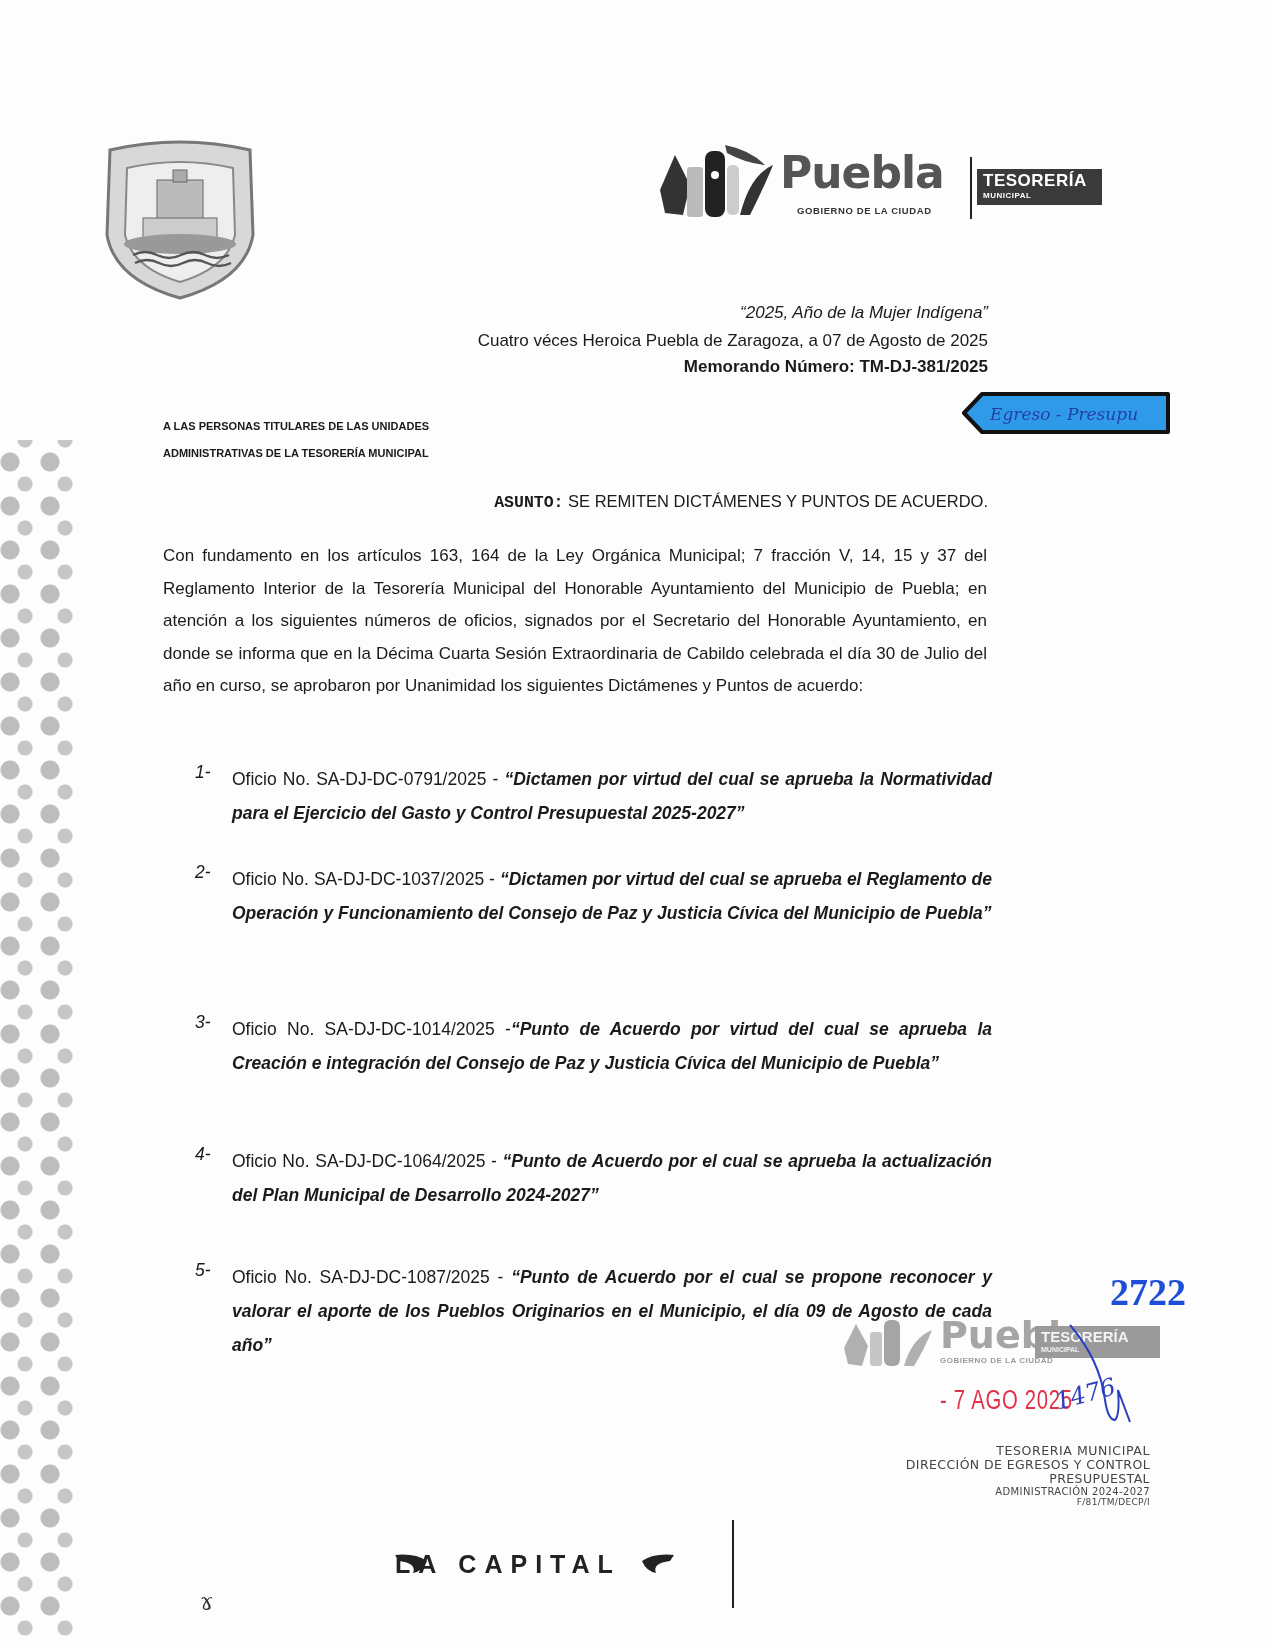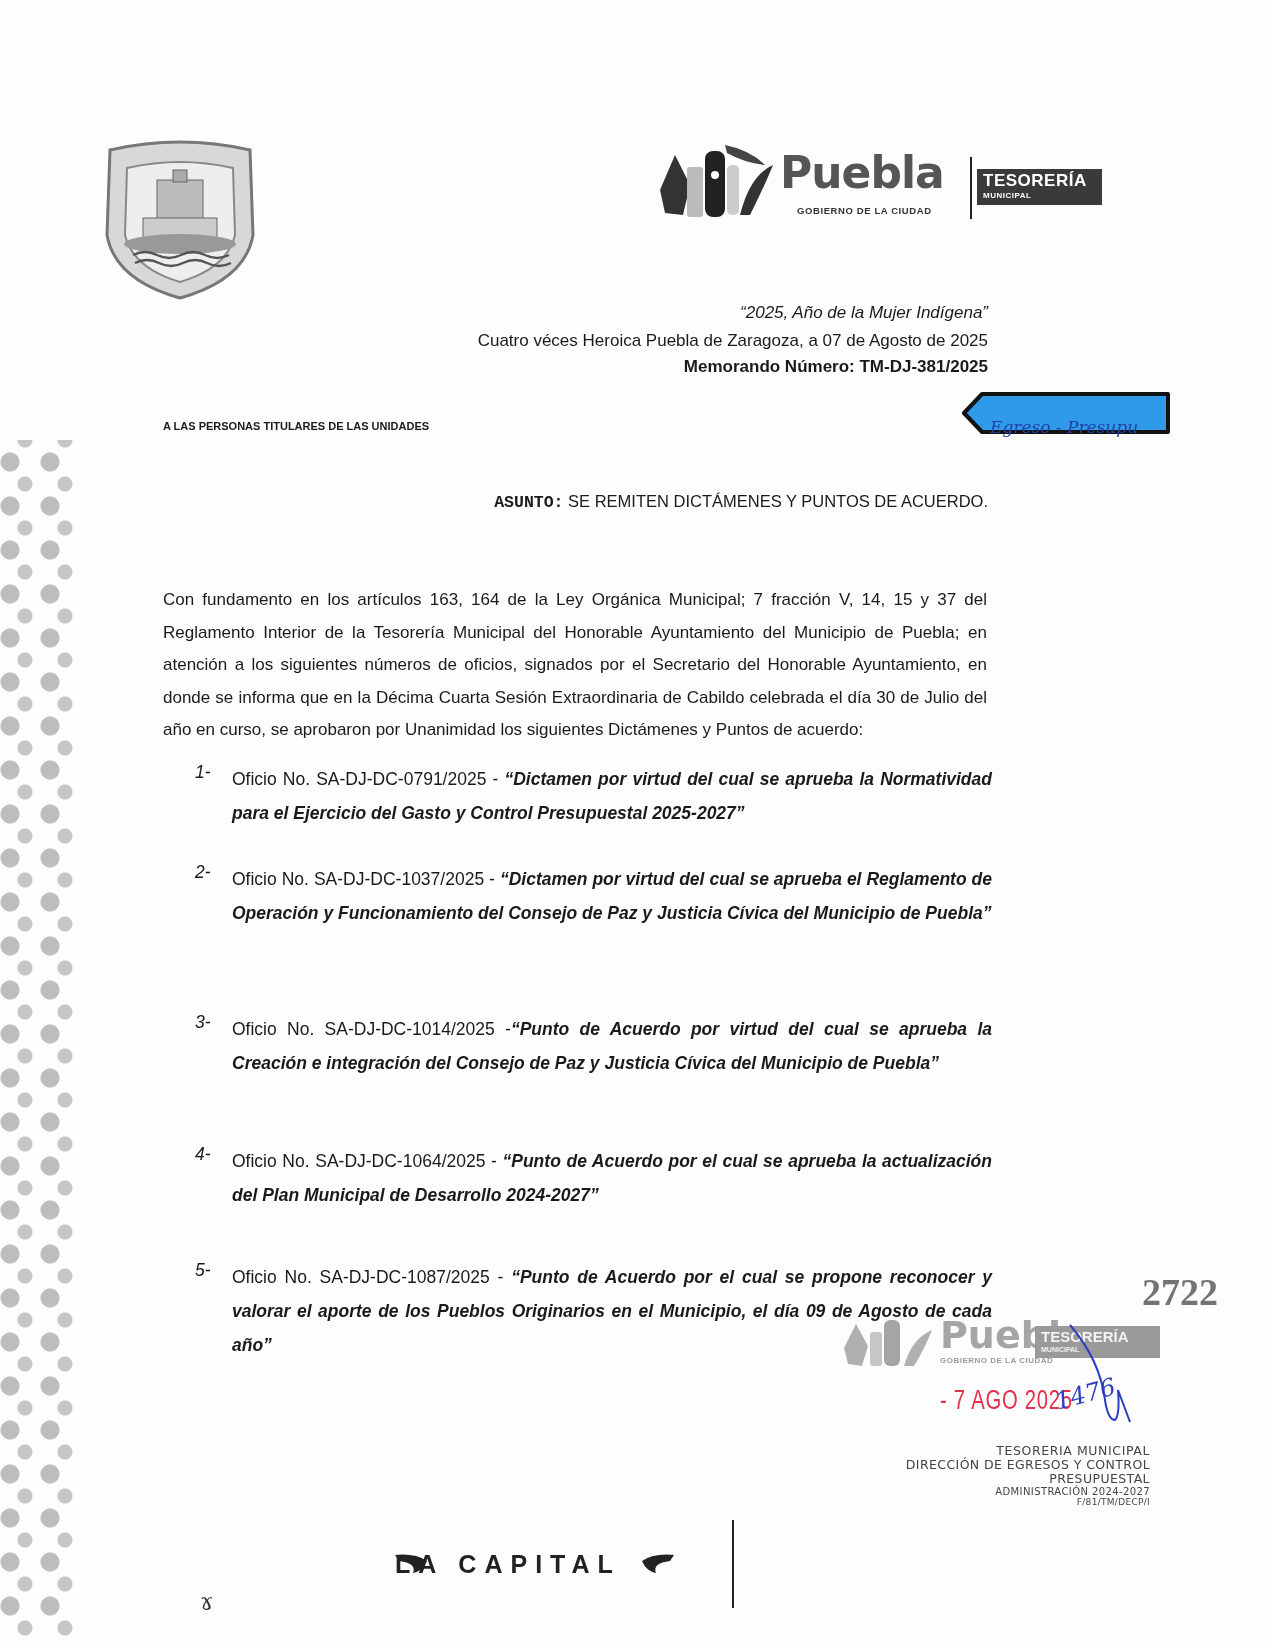--- a/index.html
+++ b/index.html
@@ -50,31 +50,31 @@
   
   .blue-tab {
     left:960px; top:390px; width:210px; height:46px;
   }
 
   .addressee { left:163px; top:413px; font-weight:bold; font-size:11px; line-height:27px; }
   .asunto { right:283px; top:492px; font-size:16.5px; }
   .asunto b { font-weight:bold;font-family:Liberation Mono, monospace; }
 
   .body-para {
-    left:163px; top:540px; width:824px; font-size:17px; line-height:32.5px; text-align:justify;margin-top:44px;
+    left:163px; top:540px; width:824px; font-size:17px; line-height:32.5px; text-align:justify;
   }
 
   .items { left:195px; top:762px; width:800px; font-size:17.5px; }
   .item { position:absolute; left:0; width:800px; }
   .item .num { position:absolute; left:0; top:0; font-style:italic; }
   .item .txt { position:absolute; left:37px; width:760px; line-height:34px; text-align:justify; }
   .item .txt .q { font-weight:bold; font-style:italic; }
 
   
-  .stamp-num { left:1110px; top:1270px; font-family:"Liberation Serif", serif; font-size:38px; font-weight:bold; color:#737373;margin-left:32px; }
+  .stamp-num { left:1110px; top:1270px; font-family:"Liberation Serif", serif; font-size:38px; font-weight:bold; color:#1d4ed8; }
   .stamp-logo { left:840px; top:1318px; width:340px; height:55px; opacity:0.65; }
   .stamp-logo .pb { position:absolute; left:100px; top:-5px; font-family:"DejaVu Sans", sans-serif; font-weight:bold; font-size:38px; color:#777; }
   .stamp-logo .gb { position:absolute; left:100px; top:38px; font-size:8px; color:#666; letter-spacing:0.5px; font-weight:bold; }
   .stamp-logo .box { position:absolute; left:195px; top:8px; width:125px; height:32px; background:#666; color:#eee; }
   .stamp-logo .box .a { position:absolute; left:6px; top:2px; font-weight:bold; font-size:15px; }
   .stamp-logo .box .b { position:absolute; left:6px; top:20px; font-weight:bold; font-size:7px; }
   .stamp-date { left:940px; top:1385px; font-family:"Liberation Sans Narrow","Liberation Sans", sans-serif; font-size:27px; color:#e0304a; transform:scaleX(0.75); transform-origin:left; letter-spacing:1px; }
   .stamp-hand { left:1055px; top:1380px; font-family:"DejaVu Serif", serif; font-style:italic; font-size:24px; color:#2a3fbf; transform:rotate(-15deg); }
   .stamp-lines { left:860px; top:1443px; width:290px; text-align:right; color:#444; font-family:"DejaVu Sans", sans-serif; }
   .stamp-lines .l1 { font-size:12.5px; letter-spacing:0.6px; }
@@ -124,24 +124,25 @@
   </div>
 </div>
 
 <div class="abs right-block motto">“2025, Año de la Mujer Indígena”</div>
 <div class="abs right-block city-date">Cuatro véces Heroica Puebla de Zaragoza, a 07 de Agosto de 2025</div>
 <div class="abs right-block memo">Memorando Número: TM-DJ-381/2025</div>
 
 <svg class="abs blue-tab" viewBox="0 0 210 46">
   <path d="M4 23 L22 4 L208 4 L208 42 L22 42 Z" fill="#2f9be8" stroke="#111" stroke-width="4" stroke-linejoin="round"></path>
 </svg>
-<div class="abs" style="left:990px;top:417px;font-family:'DejaVu Serif',serif;font-style:italic;font-size:17px;color:#2340a8;">Egreso - Presupu</div>
+<div class="abs" style="left:990px;top:404px;font-family:'DejaVu Serif',serif;font-style:italic;font-size:17px;color:#2340a8;">Egreso - Presupu</div>
 
 <div class="abs addressee">
   <div>A LAS PERSONAS TITULARES DE LAS UNIDADES</div>
+  <div>ADMINISTRATIVAS DE LA TESORERÍA MUNICIPAL</div>
 </div>
 
 <div class="abs asunto">
   <b>ASUNTO:</b><span> SE REMITEN DICTÁMENES Y PUNTOS DE ACUERDO.</span>
 </div>
 
 <div class="abs body-para">Con fundamento en los artículos 163, 164 de la Ley Orgánica Municipal; 7 fracción V, 14, 15 y 37 del Reglamento Interior de la Tesorería Municipal del Honorable Ayuntamiento del Municipio de Puebla; en atención a los siguientes números de oficios, signados por el Secretario del Honorable Ayuntamiento, en donde se informa que en la Décima Cuarta Sesión Extraordinaria de Cabildo celebrada el día 30 de Julio del año en curso, se aprobaron por Unanimidad los siguientes Dictámenes y Puntos de acuerdo:</div>
 
 <div class="abs items">
   <div class="item" style="top:0">

